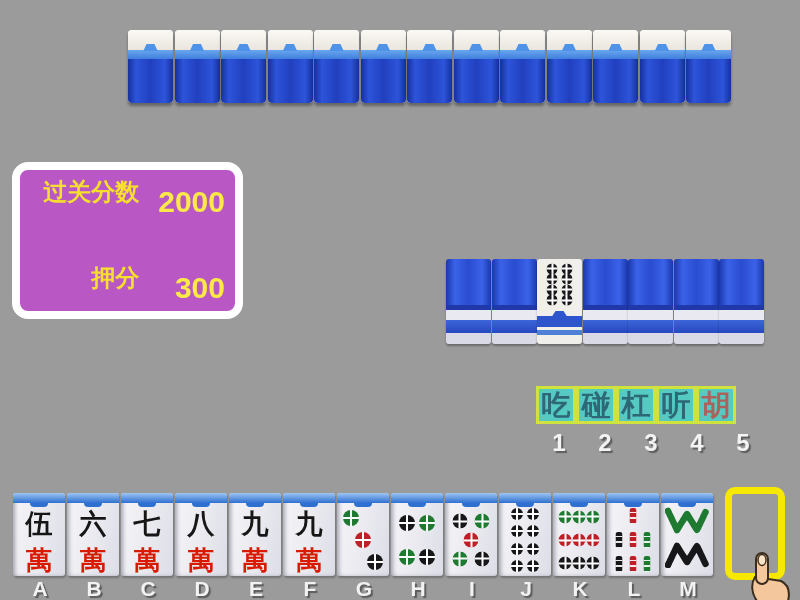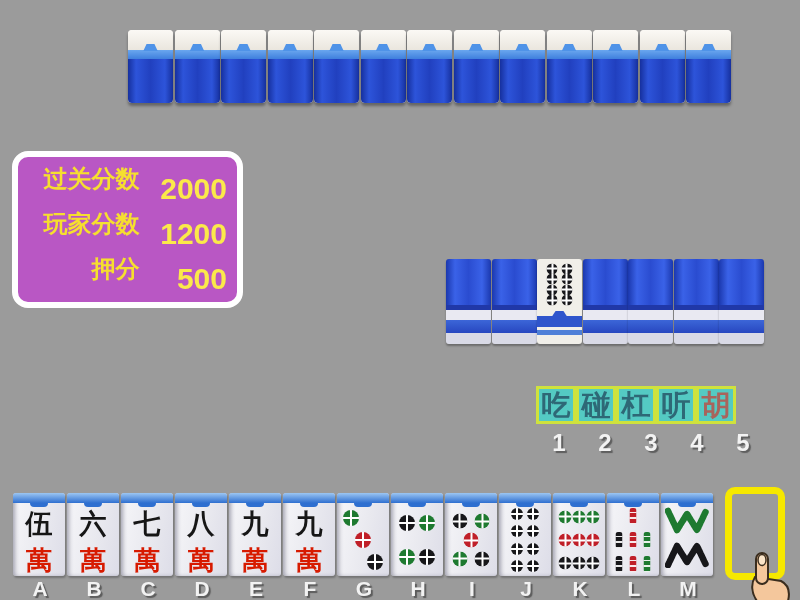--- a/index.html
+++ b/index.html
@@ -11,22 +11,22 @@
   .t-top{width:45px;height:73px;margin-right:1.5px;position:relative;border-radius:4px;
          overflow:hidden;background:#f2efe9;box-shadow:0 3px 3px rgba(0,0,0,.35);}
   .t-top .cap{height:20px;background:linear-gradient(#fbf9f5,#eae6de);}
   .t-top .bump{position:absolute;left:50%;transform:translateX(-50%);top:14px;width:18px;height:7px;
          background:#4f93e8;clip-path:polygon(10% 100%,28% 0,72% 0,90% 100%);z-index:2;}
   .t-top .strip{height:9px;background:linear-gradient(#6aa7ef,#3f7fdd);}
   .t-top .tbody{height:44px;border-radius:0 0 3px 3px;
          background:linear-gradient(90deg,#16309e,#2d54da 18%,#2140bf 50%,#2d54da 82%,#16309e);}
 
   
-  .score{position:absolute;left:12px;top:151px;width:231px;height:157px;box-sizing:border-box;
-         background:#b957c4;border:6px solid #ffffff;border-radius:16px;
+  .score{position:absolute;left:12px;top:162px;width:231px;height:157px;box-sizing:border-box;
+         background:#b957c4;border:8px solid #ffffff;border-radius:16px;
          padding:8px 10px 8px 6px;display:flex;flex-direction:column;justify-content:space-between;}
   .score .row{display:flex;justify-content:flex-end;align-items:flex-start;}
   .score .lbl{width:116px;text-align:right;font-size:24px;font-weight:bold;color:#f6df2e;line-height:1.2;}
   .score .val{width:88px;text-align:right;font-size:30px;font-weight:bold;color:#fbe94a;margin-top:9px;line-height:1;}
 
   
   .right-row{position:absolute;left:446px;top:259px;display:flex;}
   .t-side{width:45px;height:85px;margin-right:0.5px;position:relative;border-radius:3px;overflow:hidden;
           box-shadow:0 2px 2px rgba(0,0,0,.3);}
   .t-side .b1{height:46px;background:linear-gradient(90deg,#1b38ae,#3a62e8 20%,#2a4cd0 50%,#3a62e8 80%,#1b38ae);}
@@ -164,26 +164,22 @@
         <div class="tbody"></div>
       </div>
     </div>
 
   <div class="score">
     <div class="row">
       <span class="lbl">过关分数</span>
       <span class="val">2000</span>
     </div>
     <div class="row">
-      <span class="lbl">玩家分数</span>
-      <span class="val">1200</span>
-    </div>
-    <div class="row">
       <span class="lbl">押分</span>
-      <span class="val">500</span>
+      <span class="val">300</span>
     </div>
   </div>
 
   <div class="right-row">
       <div class="t-side">
         <div class="b1"></div>
         <div class="b2"></div>
         <div class="w1"></div>
         <div class="b3"></div>
         <div class="w2"></div>

